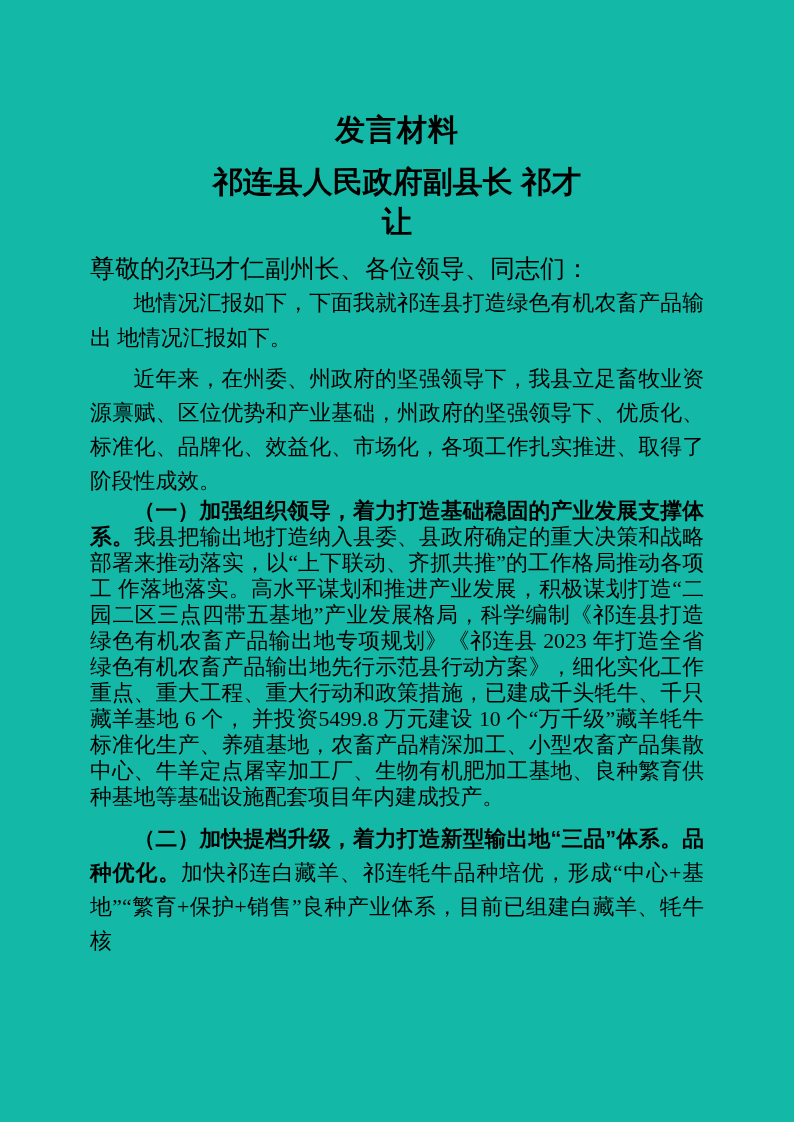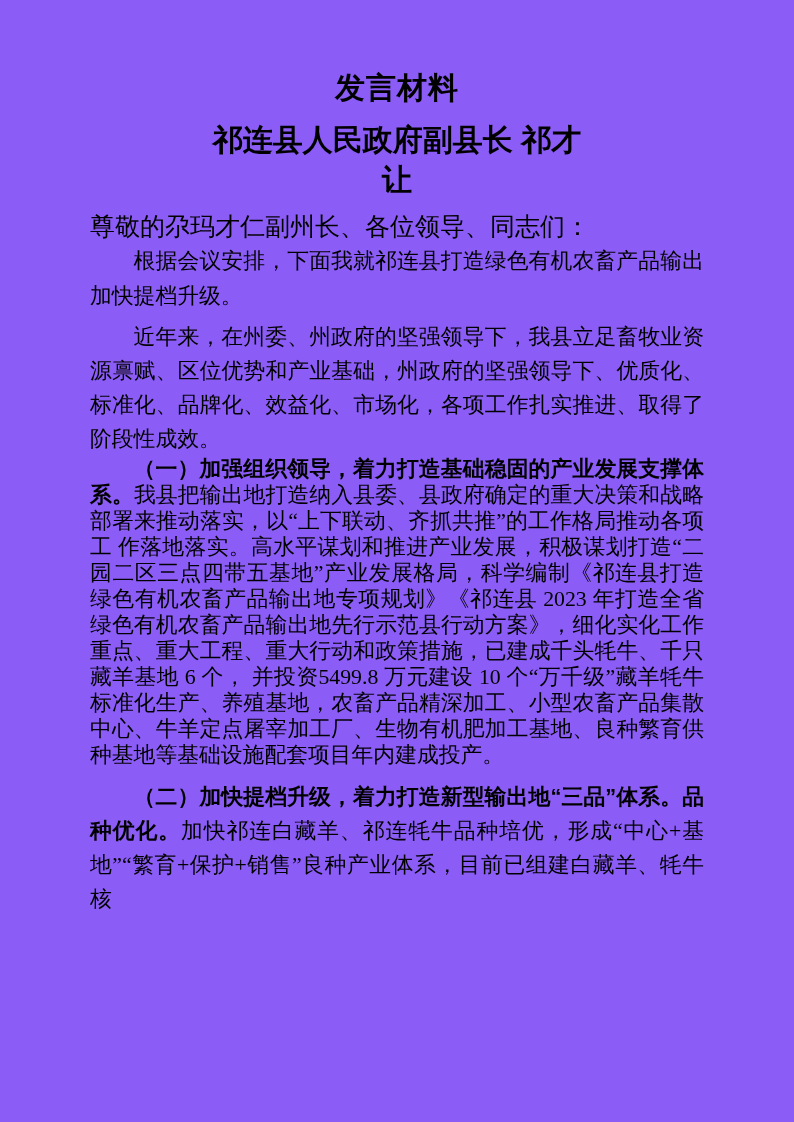--- a/index.html
+++ b/index.html
@@ -5,24 +5,24 @@
   html, body {
     margin: 0;
     padding: 0;
     background: #ffffff;
   }
   .page {
     position: relative;
     width: 794px;
     height: 1122px;
     margin: 0 auto;
-    background: #8b5cf6;
+    background: #14b8a6;
     color: #000000;
     box-sizing: border-box;
-    padding: 68px 90px 0 90px;
+    padding: 110px 90px 0 90px;
     overflow: hidden;
     font-family: "Liberation Serif", "DejaVu Serif", serif;
   }
   .title {
     margin: 0;
     text-align: center;
     font-family: "Liberation Serif", "DejaVu Serif", serif;
     font-weight: 700;
     font-size: 30px;
     line-height: 40px;
@@ -82,21 +82,21 @@
 
   <h1 class="title">发言材料</h1>
 
   <div class="byline">
     <div class="byline-line">祁连县人民政府副县长 祁才</div>
     <div class="byline-line">让</div>
   </div>
 
   <p class="salutation">尊敬的尕玛才仁副州长、各位领导、同志们：</p>
 
-  <p class="body-para intro">根据会议安排，下面我就祁连县打造绿色有机农畜产品输出 加快提档升级。</p>
+  <p class="body-para intro">地情况汇报如下，下面我就祁连县打造绿色有机农畜产品输出 地情况汇报如下。</p>
 
   <p class="body-para overview">近年来，在州委、州政府的坚强领导下，我县立足畜牧业资源禀赋、区位优势和产业基础，州政府的坚强领导下、优质化、标准化、品牌化、效益化、市场化，各项工作扎实推进、取得了阶段性成效。</p>
 
 
   <p class="body-para item1"><b class="lead">（一）加强组织领导，着力打造基础稳固的产业发展支撑体系。</b><span>我县把输出地打造纳入县委、县政府确定的重大决策和战略部署来推动落实，以“上下联动、齐抓共推”的工作格局推动各项工 作落地落实。高水平谋划和推进产业发展，积极谋划打造“二园二区三点四带五基地”产业发展格局，科学编制《祁连县打造绿色有机农畜产品输出地专项规划》《祁连县 2023 年打造全省绿色有机农畜产品输出地先行示范县行动方案》，细化实化工作重点、重大工程、重大行动和政策措施，已建成千头牦牛、千只藏羊基地 6 个，  并投资5499.8 万元建设 10 个“万千级”藏羊牦牛标准化生产、养殖基地，农畜产品精深加工、小型农畜产品集散中心、牛羊定点屠宰加工厂、生物有机肥加工基地、良种繁育供种基地等基础设施配套项目年内建成投产。</span></p>
 
   <p class="body-para item2"><b class="lead">（二）加快提档升级，着力打造新型输出地“三品”体系。品种优化。</b><span>加快祁连白藏羊、祁连牦牛品种培优，形成“中心+基地”“繁育+保护+销售”良种产业体系，目前已组建白藏羊、牦牛核</span></p>
 
 </div>
 

